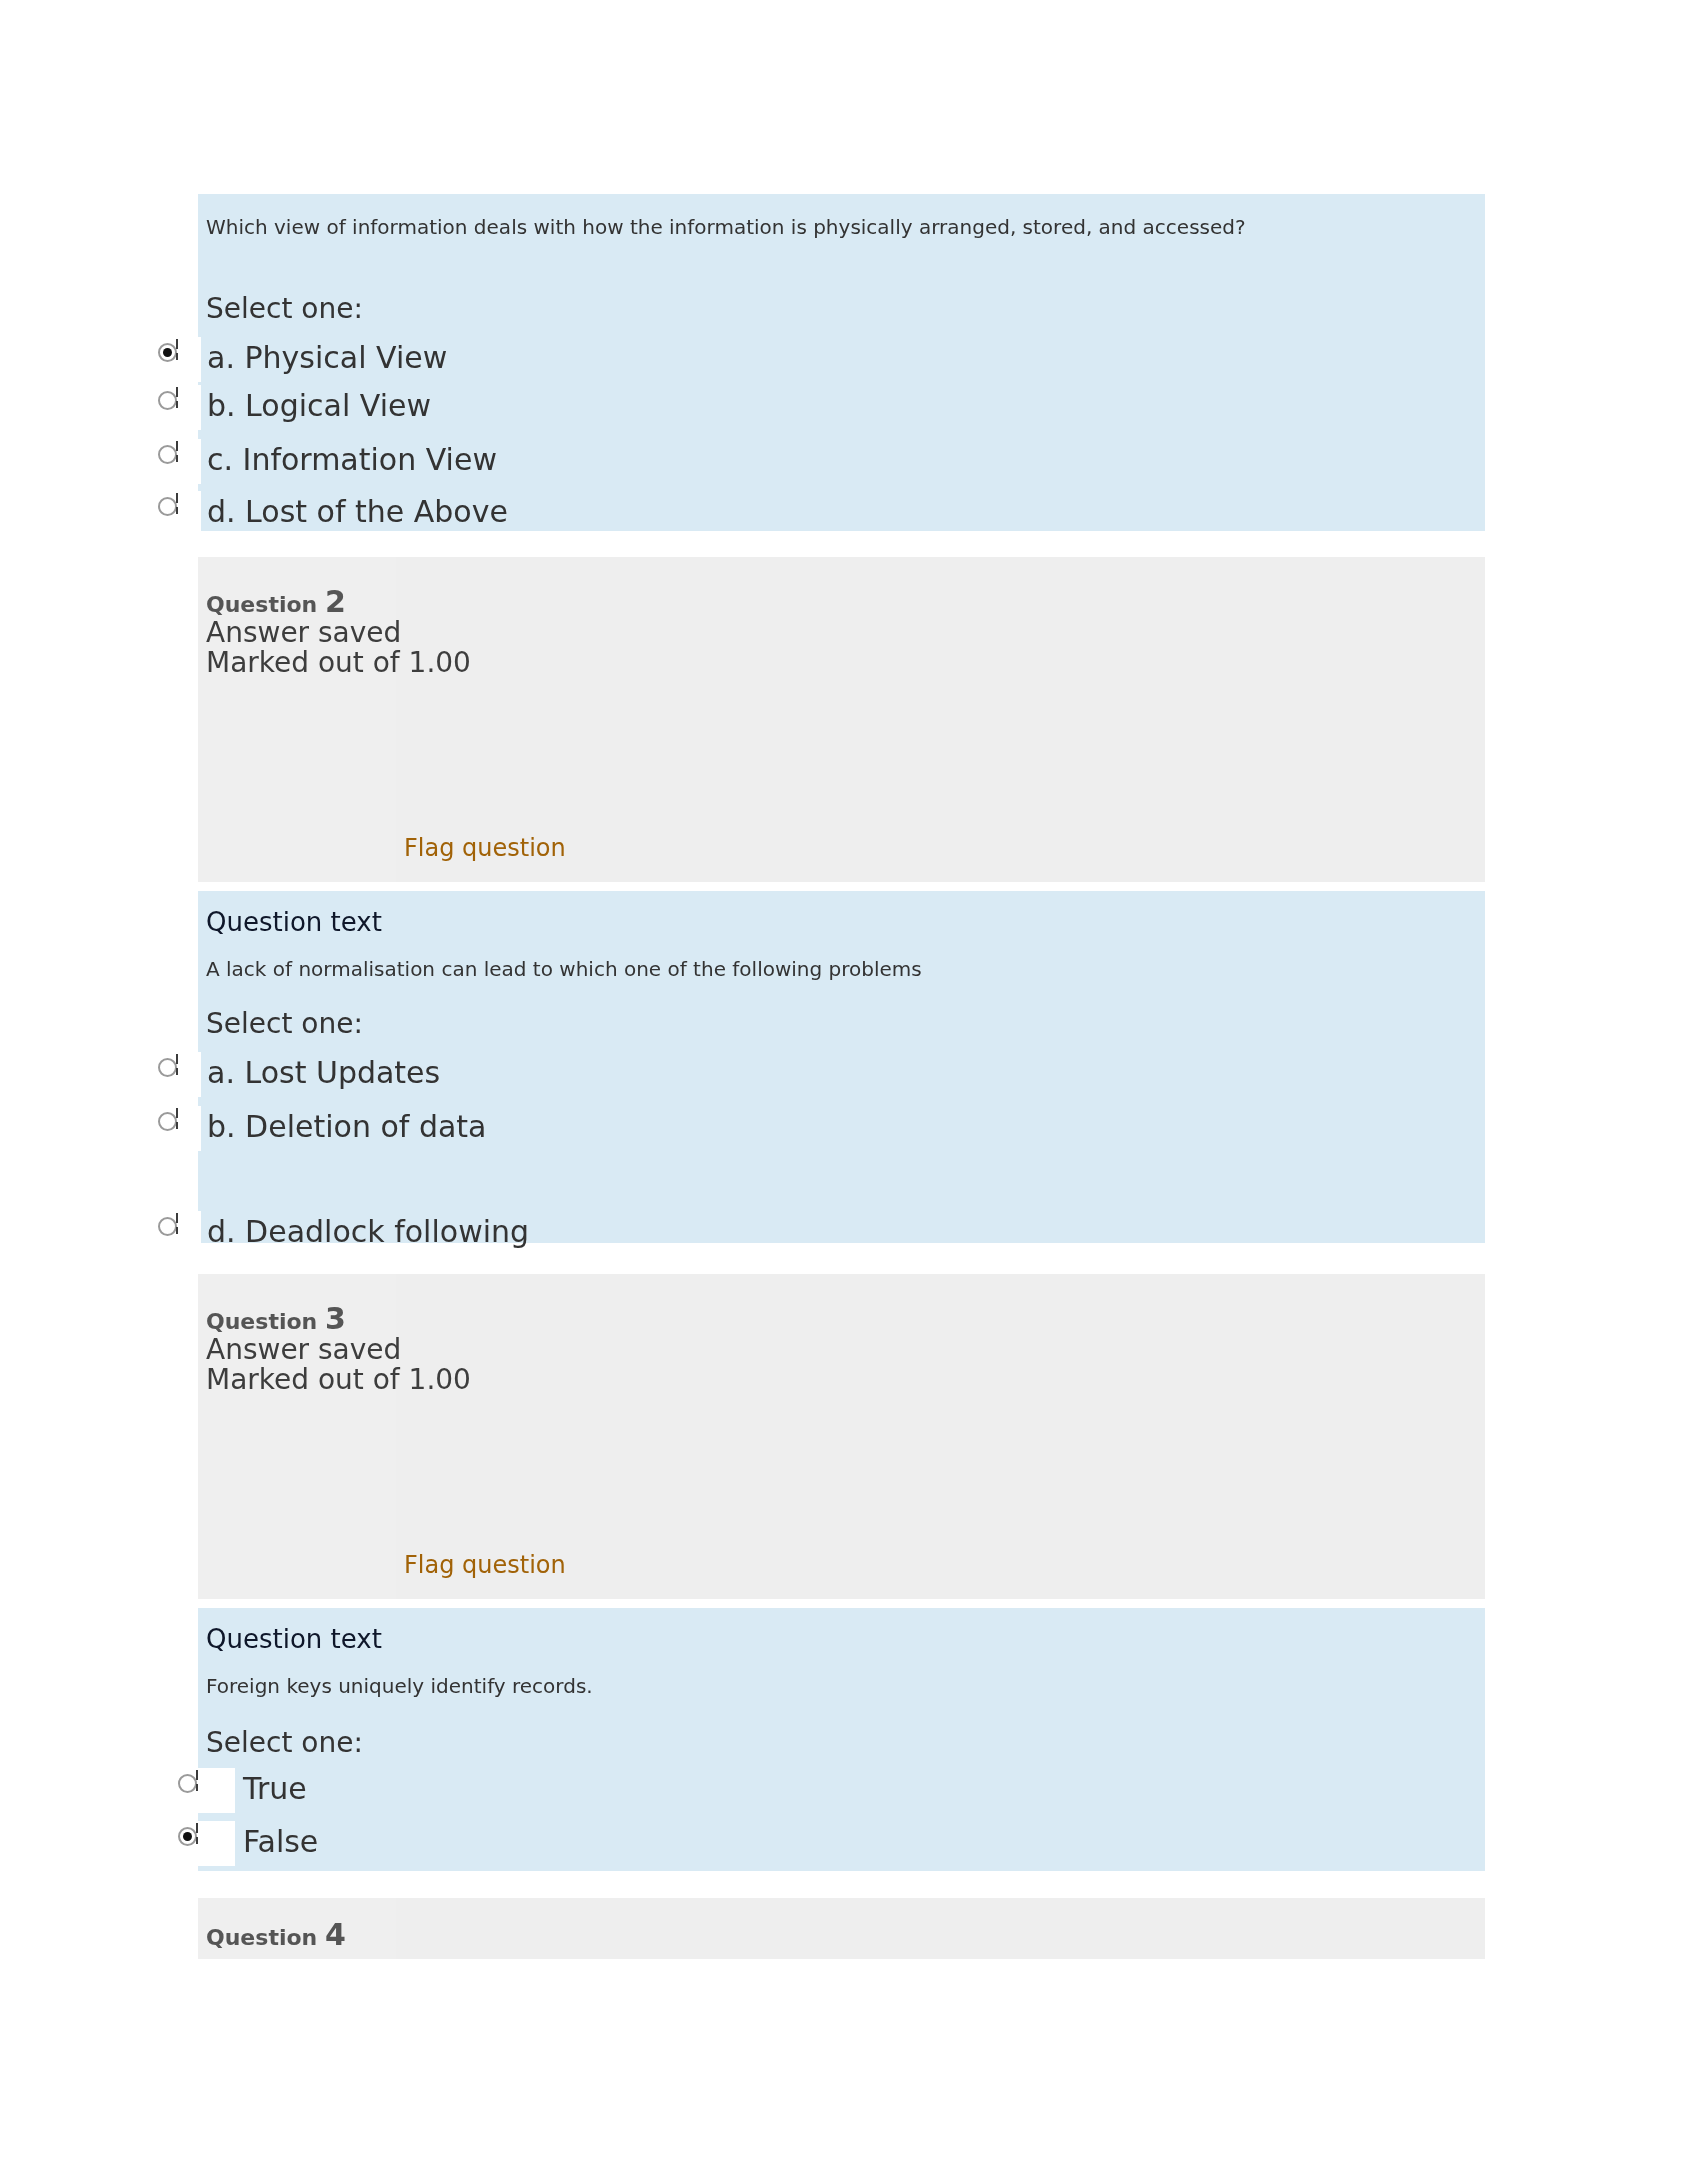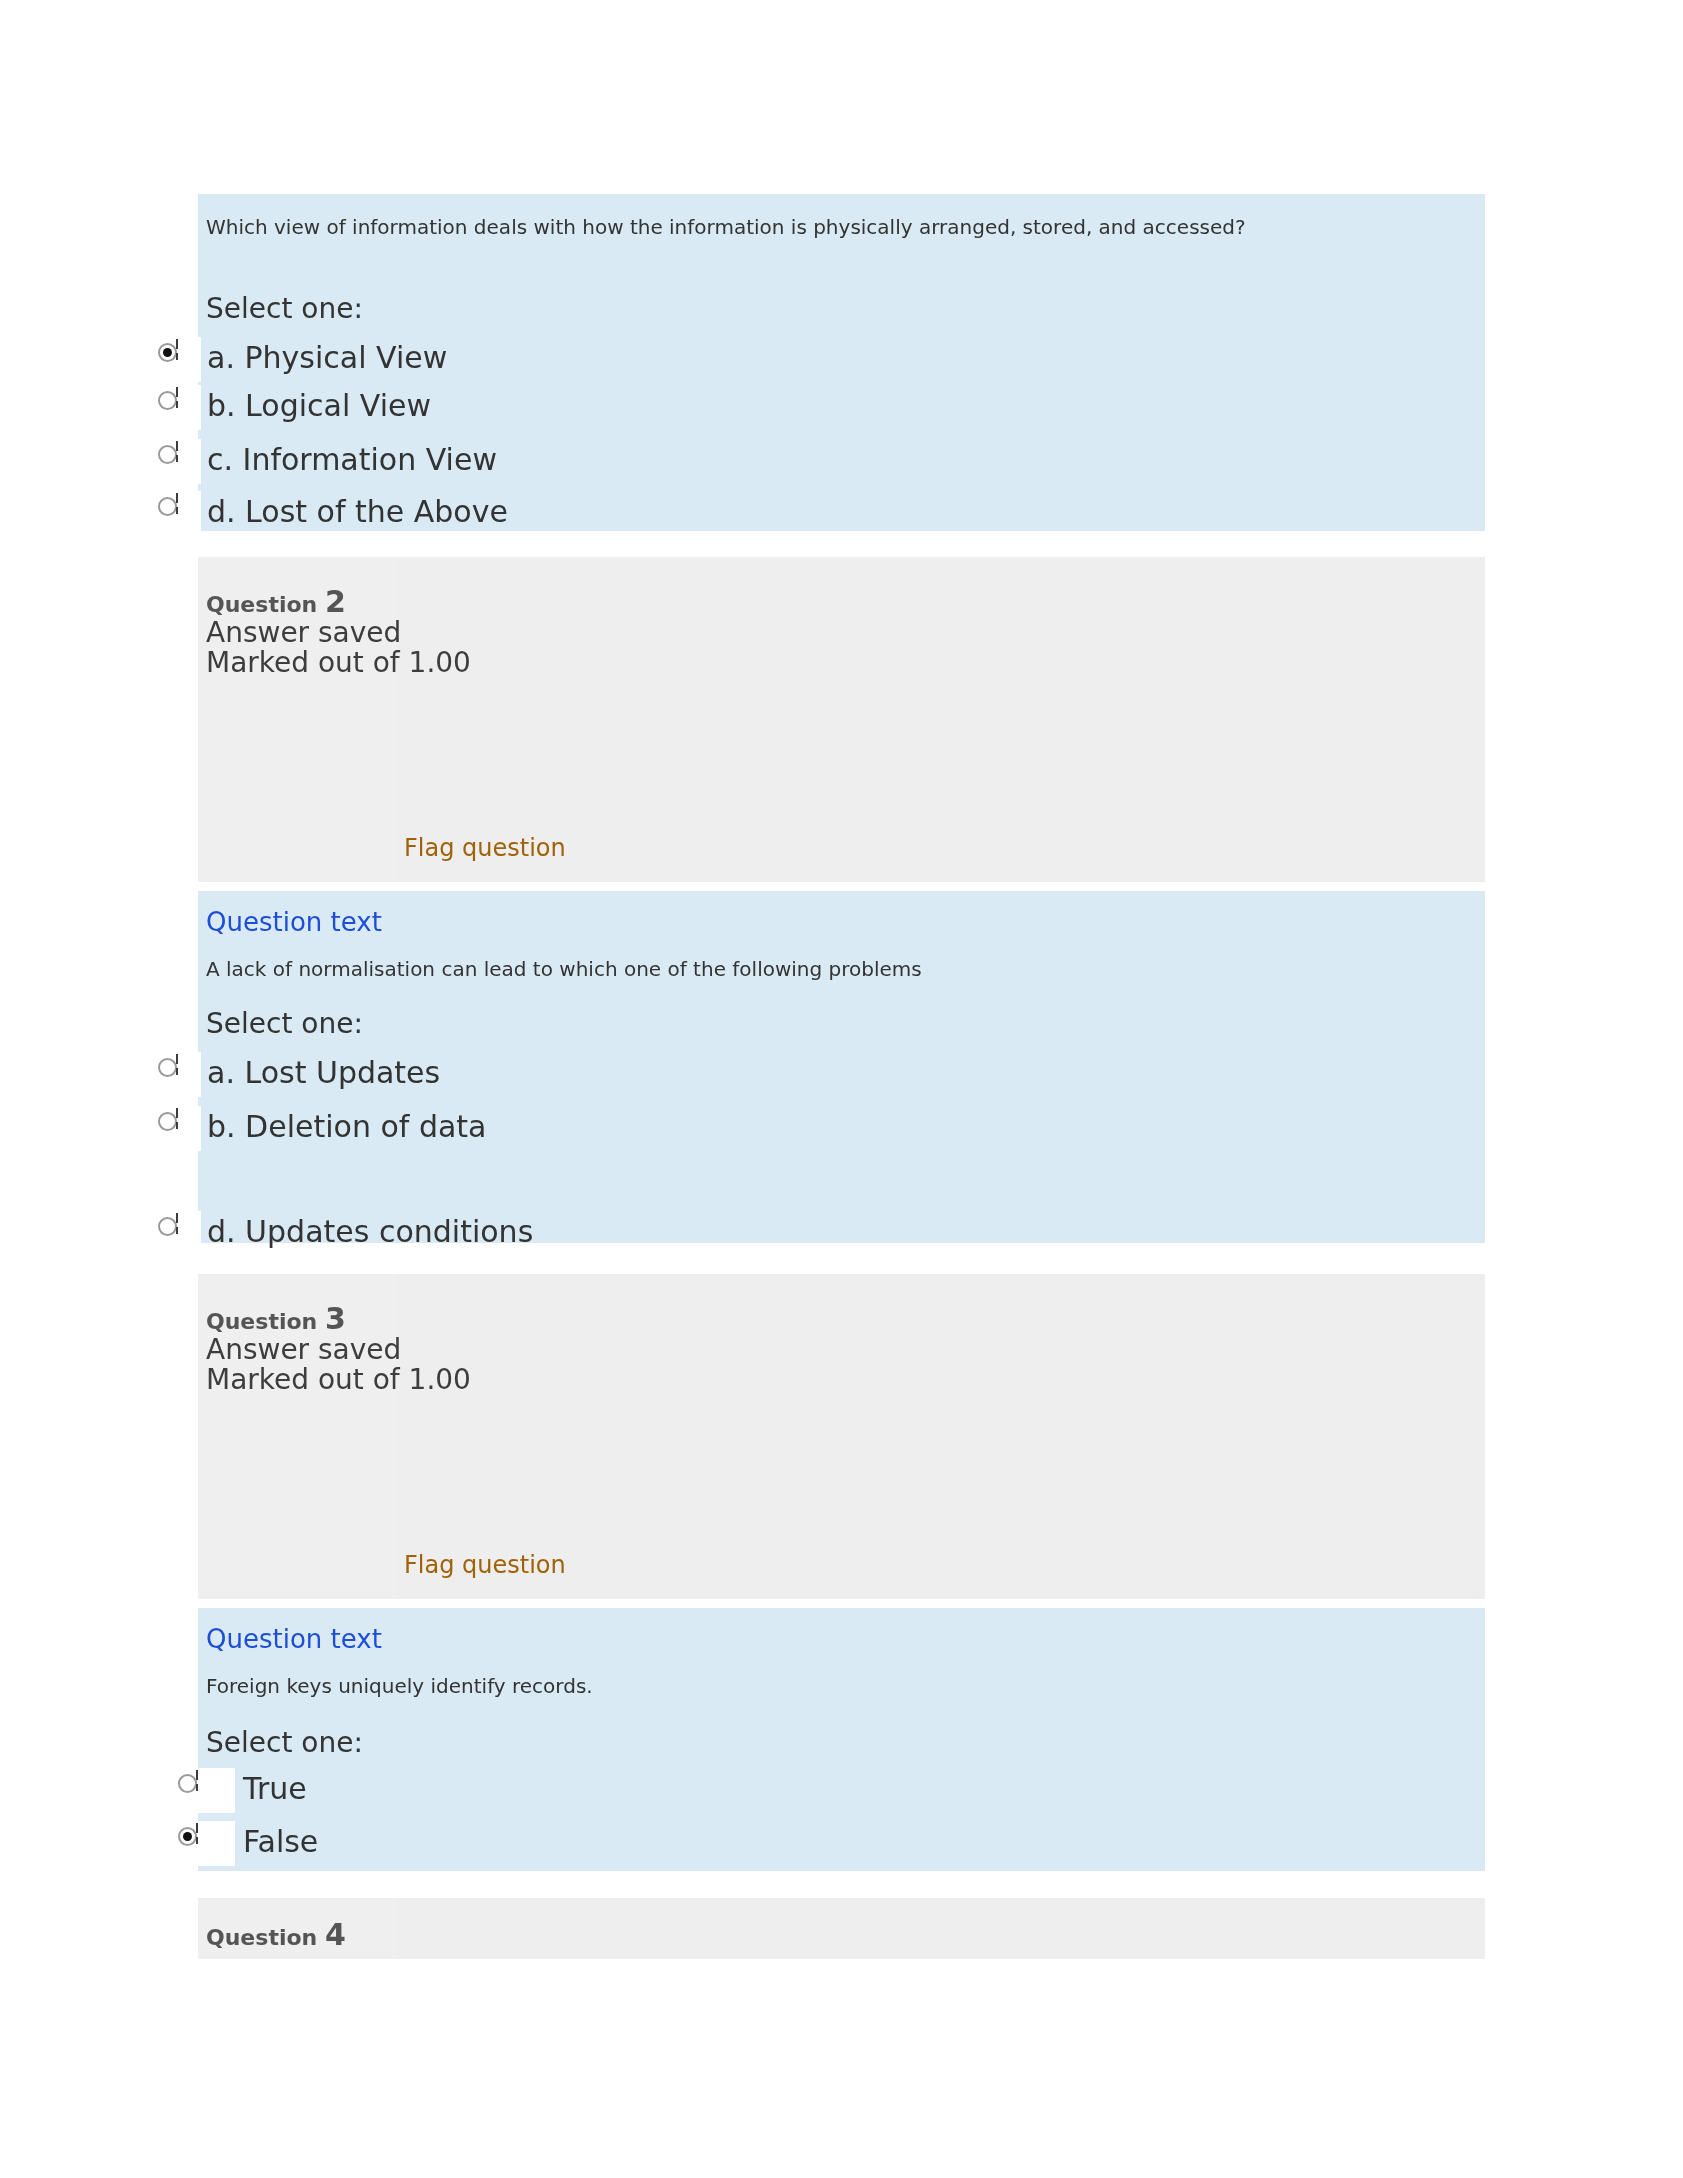--- a/index.html
+++ b/index.html
@@ -46,21 +46,21 @@
     top: 0;
     bottom: 0;
     width: 1089px;
     background: #eeeeee;
   }
 
   
   .qtext-label {
     position: absolute;
     font-size: 26px;
-    color: #1d4ed8;
+    color: #0f172a;
     line-height: 1;
     white-space: nowrap;
   }
   .stem {
     position: absolute;
     font-size: 20px;
     color: #333333;
     line-height: 39px;
     width: 1188px;
   }
@@ -251,21 +251,21 @@
     <div class="optlabel">a. Lost Updates</div>
   </div>
 
 
   <div class="opt" style="left:146px; top:1211px; width:1340px;">
     <div class="radiobox">
       <span class="radio"></span>
       <span class="tick"></span>
       <span class="tick2"></span>
     </div>
-    <div class="optlabel">d. Updates conditions</div>
+    <div class="optlabel">d. Deadlock following</div>
   </div>
 
   <div class="infoblock" style="top:1274px; height:325px;">
     <div class="innercol"></div>
     <div class="qnum" style="left:8px; top:30px;">
       <span>Question</span>
       <span class="num">3</span>
     </div>
     <div class="meta" style="left:8px; top:61px;">Answer saved</div>
     <div class="meta" style="left:8px; top:91px;">Marked out of 1.00</div>

